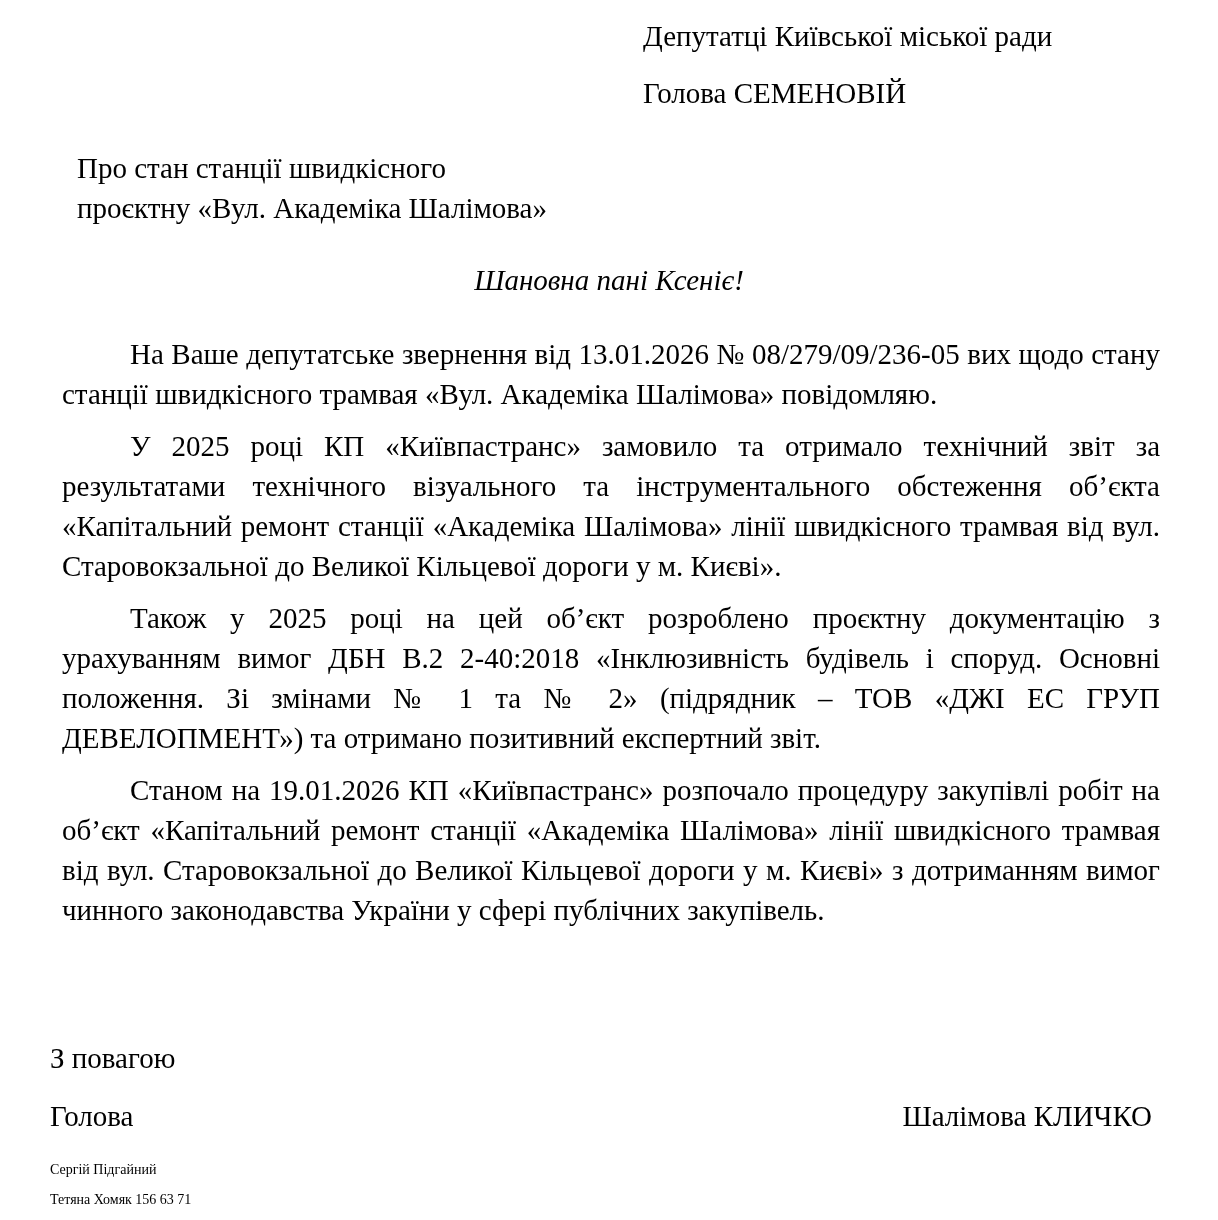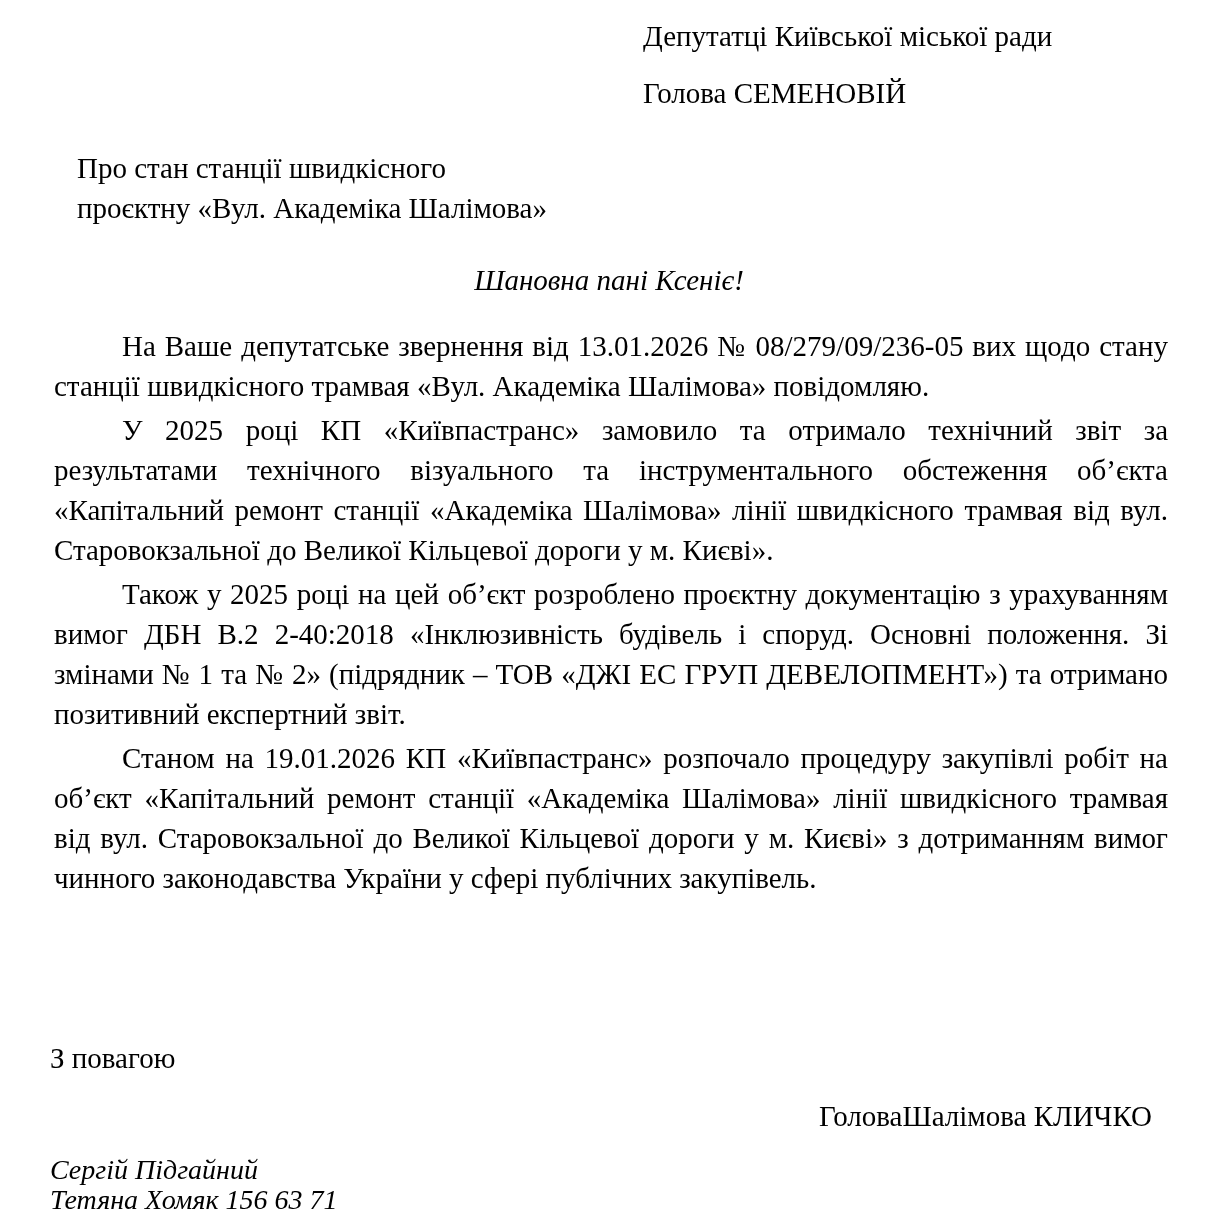--- a/index.html
+++ b/index.html
@@ -47,47 +47,46 @@
   }
   .body-text {
     position: absolute;
     left: 50px;
     top: 322px;
     width: 1122px;
     line-height: 40px;
     text-align: justify;
   }
   .body-text p {
-    margin: 4px;
+    margin: 12px;
     padding: 0;
     text-indent: 68px;
     text-align: justify;
   }
   .closing {
     position: absolute;
     left: 50px;
     top: 1038px;
     line-height: 40px;
   }
   .signature-row {
     position: absolute;
     left: 50px;
     top: 1096px;
     width: 1102px;
     display: flex;
-    justify-content: flex-end;
+    justify-content: space-between;
     line-height: 40px;
   }
   .footer {
     position: absolute;
     left: 50px;
     top: 1155px;
-    font-size: 28px;
+    font-size: 14px;
     line-height: 30px;
-    font-style: italic;
   }
 </style>
 </head>
 <body>
 
 <div class="page">
 
   <div class="addressee">
     <div>Депутатці Київської міської ради</div>
     <div>Голова СЕМЕНОВІЙ</div>

